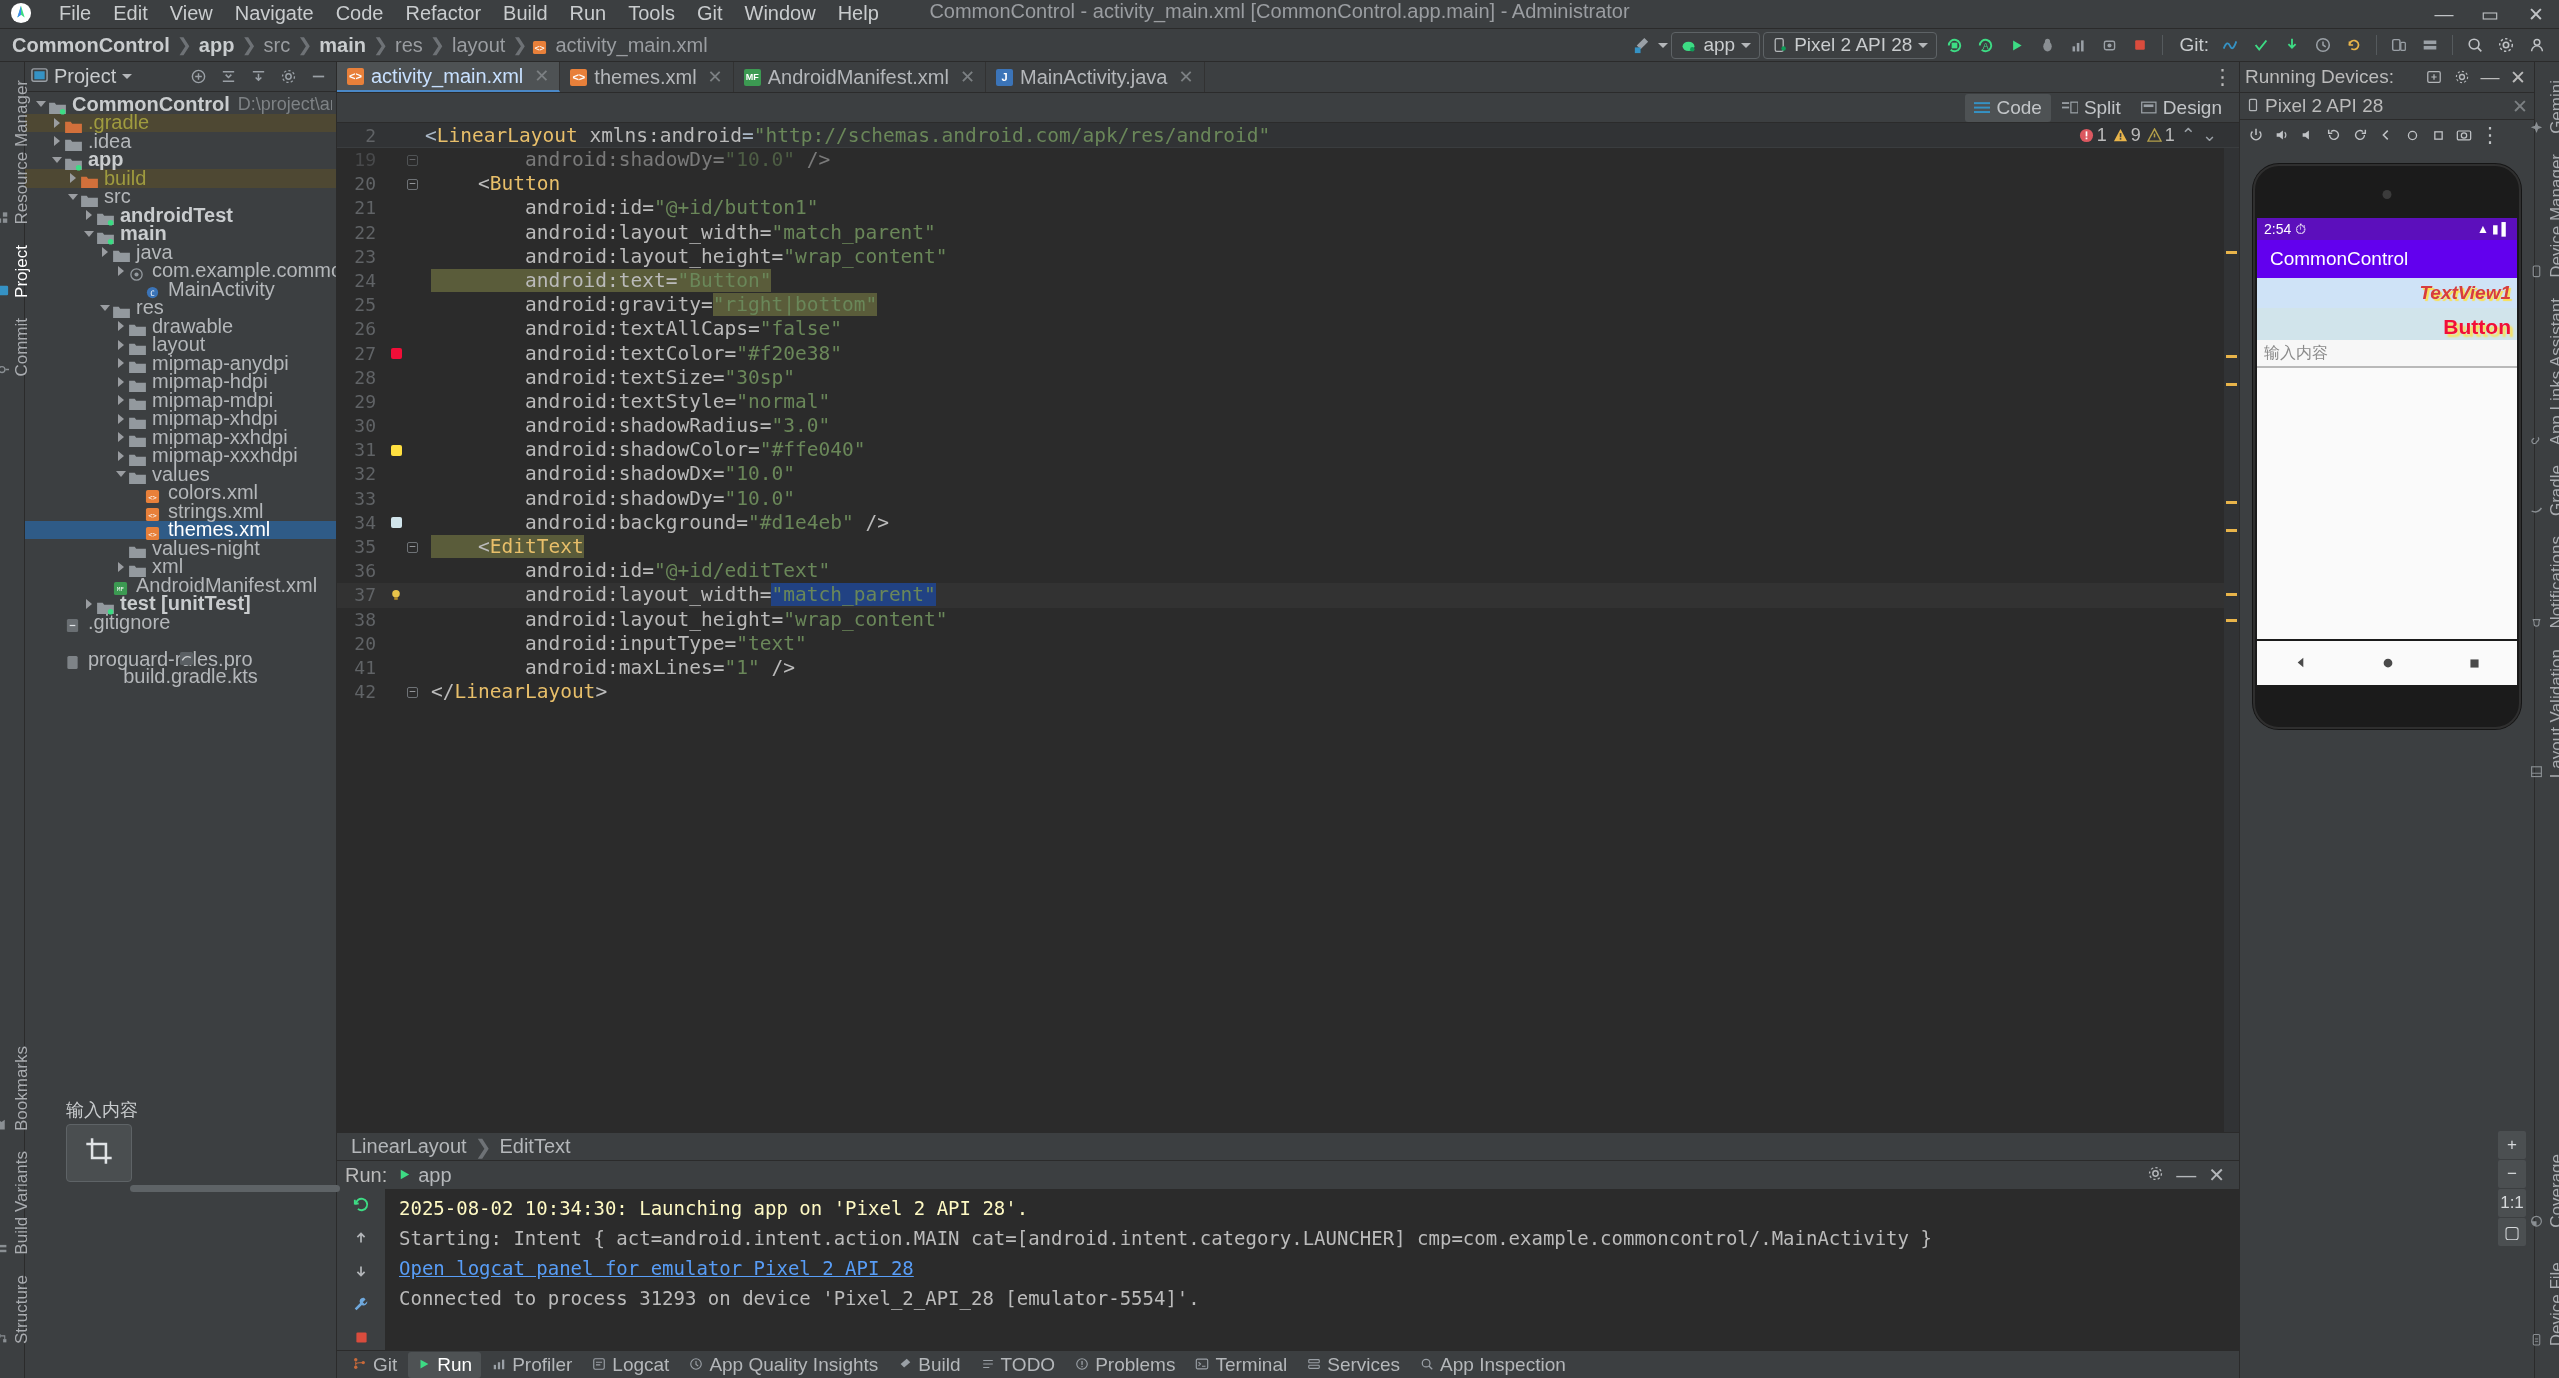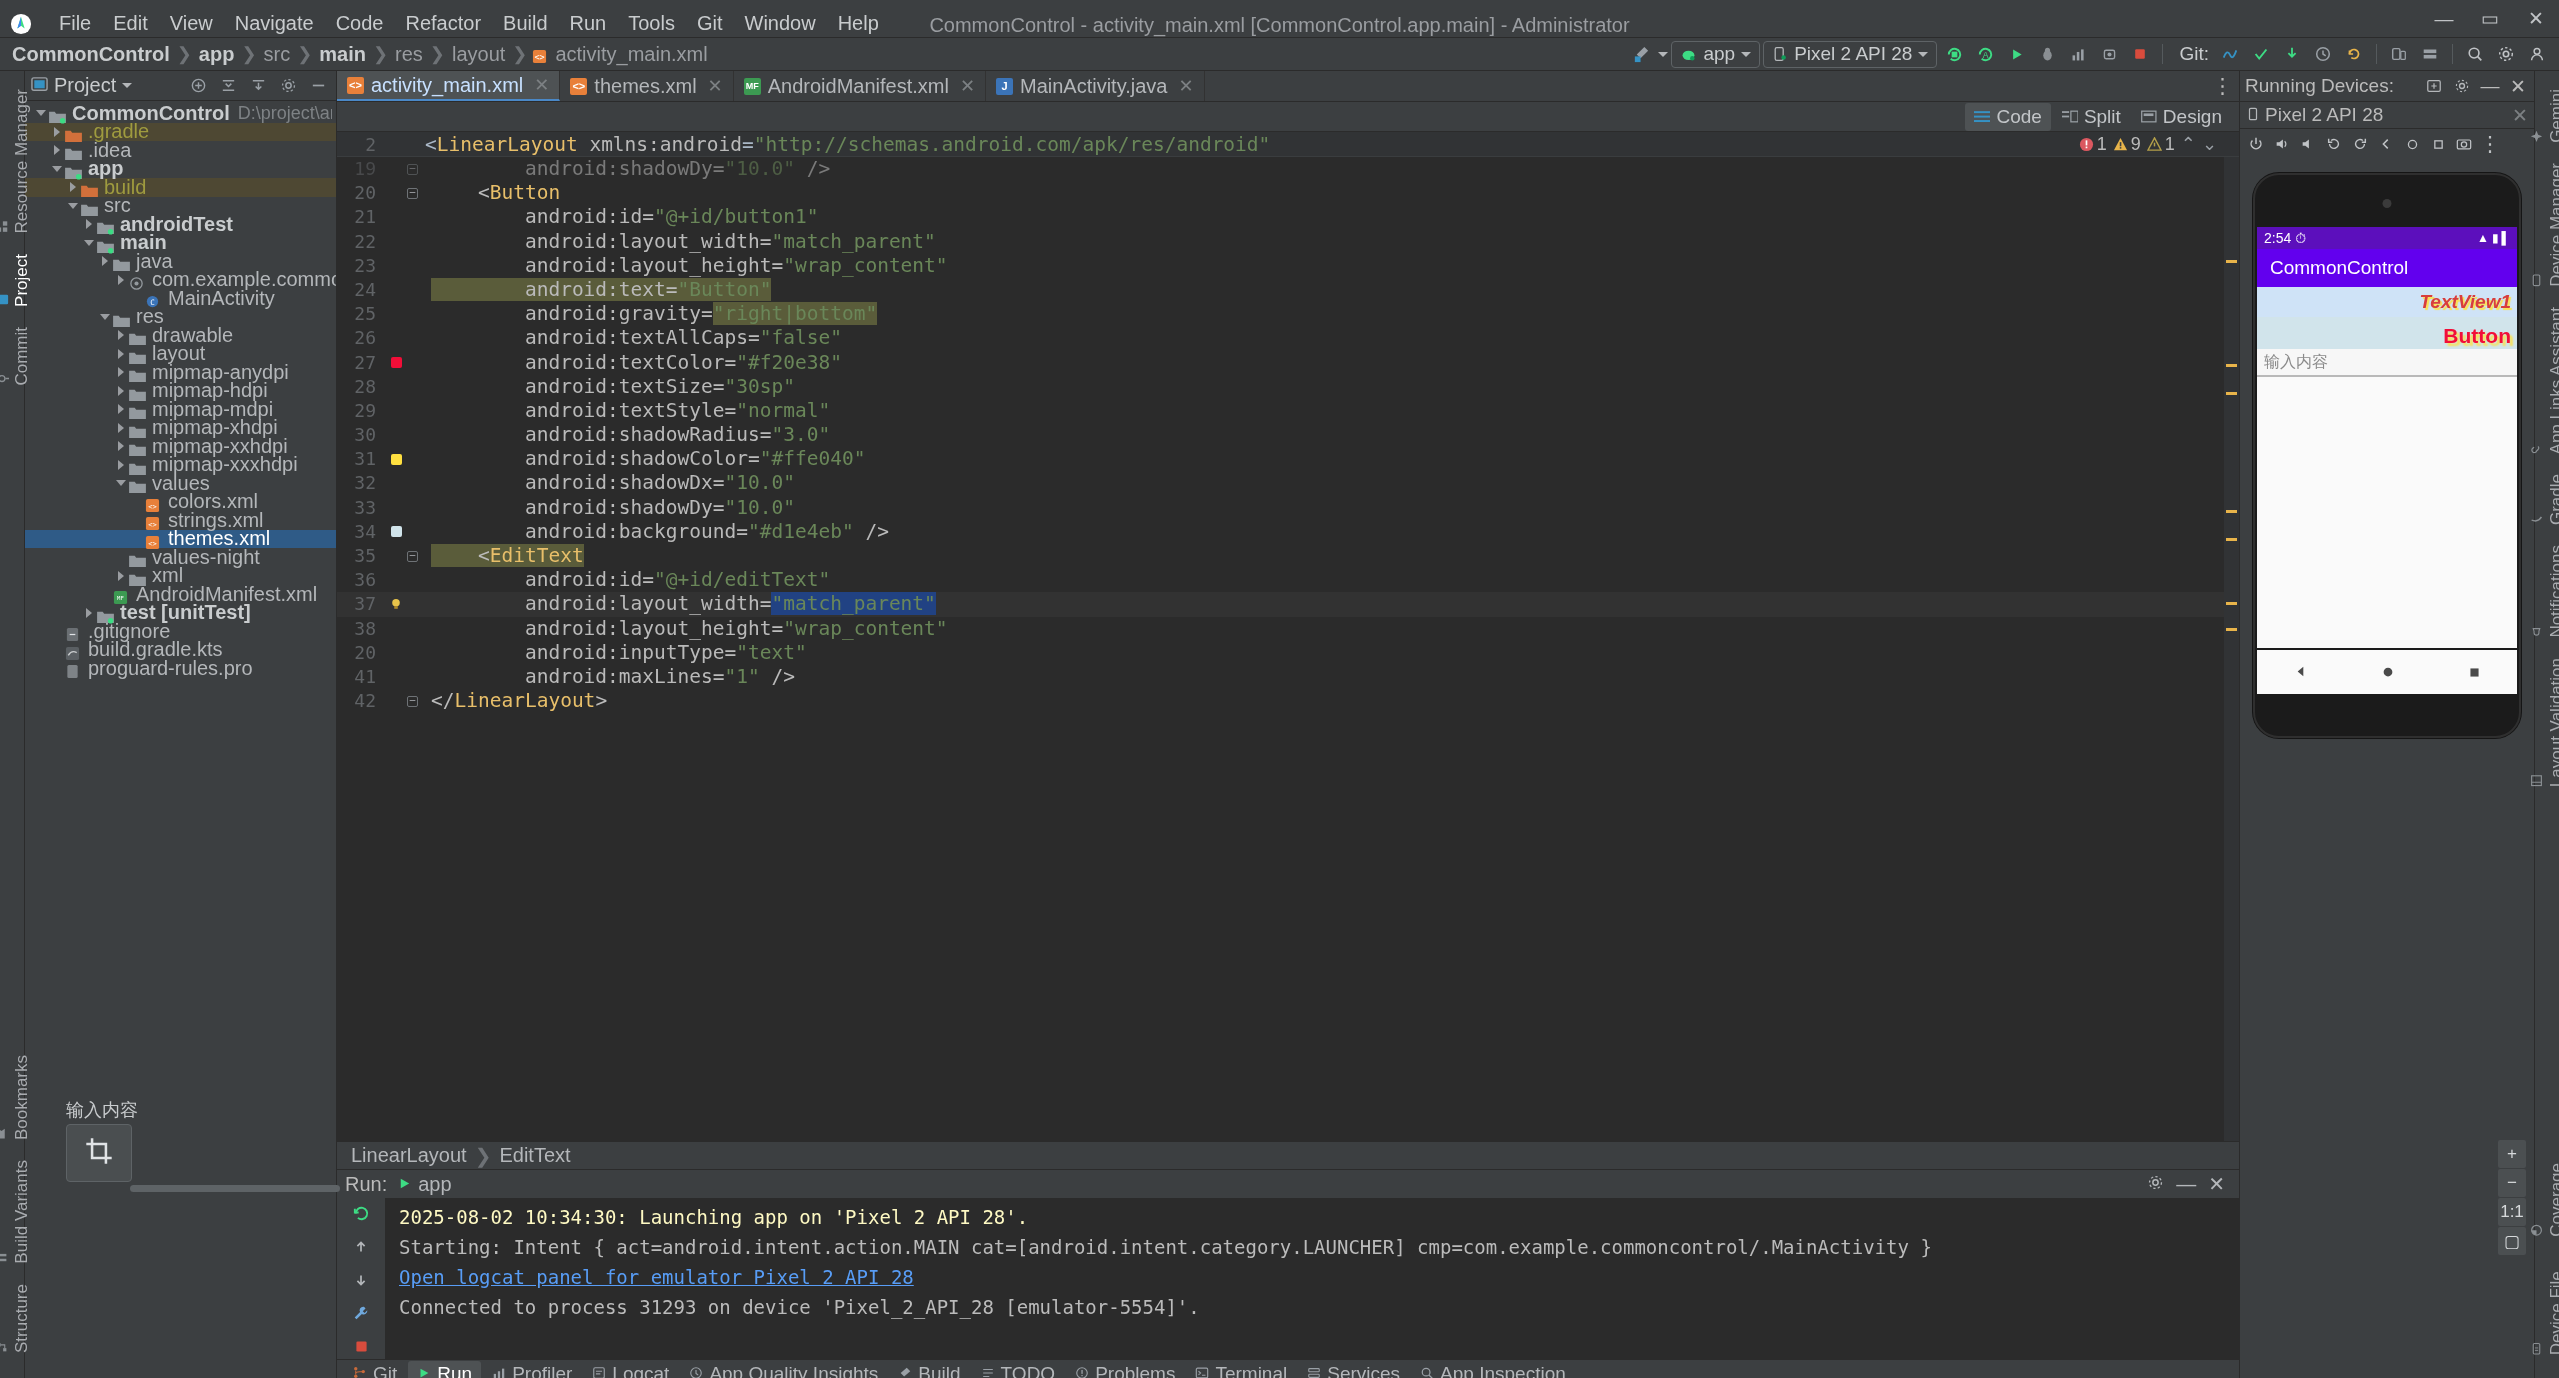--- a/index.html
+++ b/index.html
@@ -1,21 +1,21 @@
 <!DOCTYPE html>
 <html><head>
 <meta charset="utf-8">
 <style>
   * { box-sizing: border-box; margin:0; padding:0; }
   html,body { width:2559px; height:1378px; overflow:hidden;
     font-family:"Liberation Sans", sans-serif; background:#3c3f41; color:#bbbbbb; }
   body { font-size:21px; }
 
   
-  .titlebar { height:38px; background:#3c3f41; display:flex; align-items:flex-end;
+  .titlebar { height:29px; background:#3c3f41; display:flex; align-items:flex-start;
      border-bottom:1px solid #2b2b2b; position:relative; }
   .as-logo { width:26px; height:26px; margin-left:8px; display:flex; align-items:center; justify-content:center; }
   .as-logo svg { width:22px; height:22px; }
   .menu { display:flex; align-items:center; margin-left:14px; }
   .menu > div { padding:2px 11px; font-size:20px; color:#c9ccce; cursor:default; }
   .win-title { position:absolute; left:0; right:0; text-align:center;
      font-size:20px; color:#9a9da1; pointer-events:none; }
   .win-ctl { margin-left:auto; display:flex; height:100%; z-index:3; }
   .win-ctl div { width:46px; display:flex; align-items:center; justify-content:center;
      font-size:19px; color:#c0c3c6; }
@@ -736,21 +736,21 @@
           <span class="lbl b">test [unitTest]</span>
         </div>
         <div class="tn" style="padding-left: 24px;">
           <span class="tw"></span>
           <span class="fico"><svg width="15" height="15" viewBox="0 0 16 16">
               <rect x="2" y="1" width="12" height="14" rx="1.6" fill="#6a6f73"></rect>
               <path d="M5 8h6" stroke="#e0e3e6" stroke-width="1.3"></path>
             </svg></span>
           <span class="lbl">.gitignore</span>
         </div>
-        <div class="tn" style="padding-left: 24px;">
+        <div class="tn" style="padding-left: 24px; flex-direction: column;">
           <span class="tw"></span>
           <span class="fico"><svg width="15" height="15" viewBox="0 0 16 16">
               <rect x="1" y="1" width="14" height="14" rx="2" fill="#5a5f63"></rect>
               <path d="M3.5 10 Q7 4 12.5 7" stroke="#c9ccce" stroke-width="1.5" fill="none"></path>
             </svg></span>
           <span class="lbl">build.gradle.kts</span>
         </div>
         <div class="tn" style="padding-left: 24px;">
           <span class="tw"></span>
           <span class="fico"><svg width="15" height="15" viewBox="0 0 16 16">

